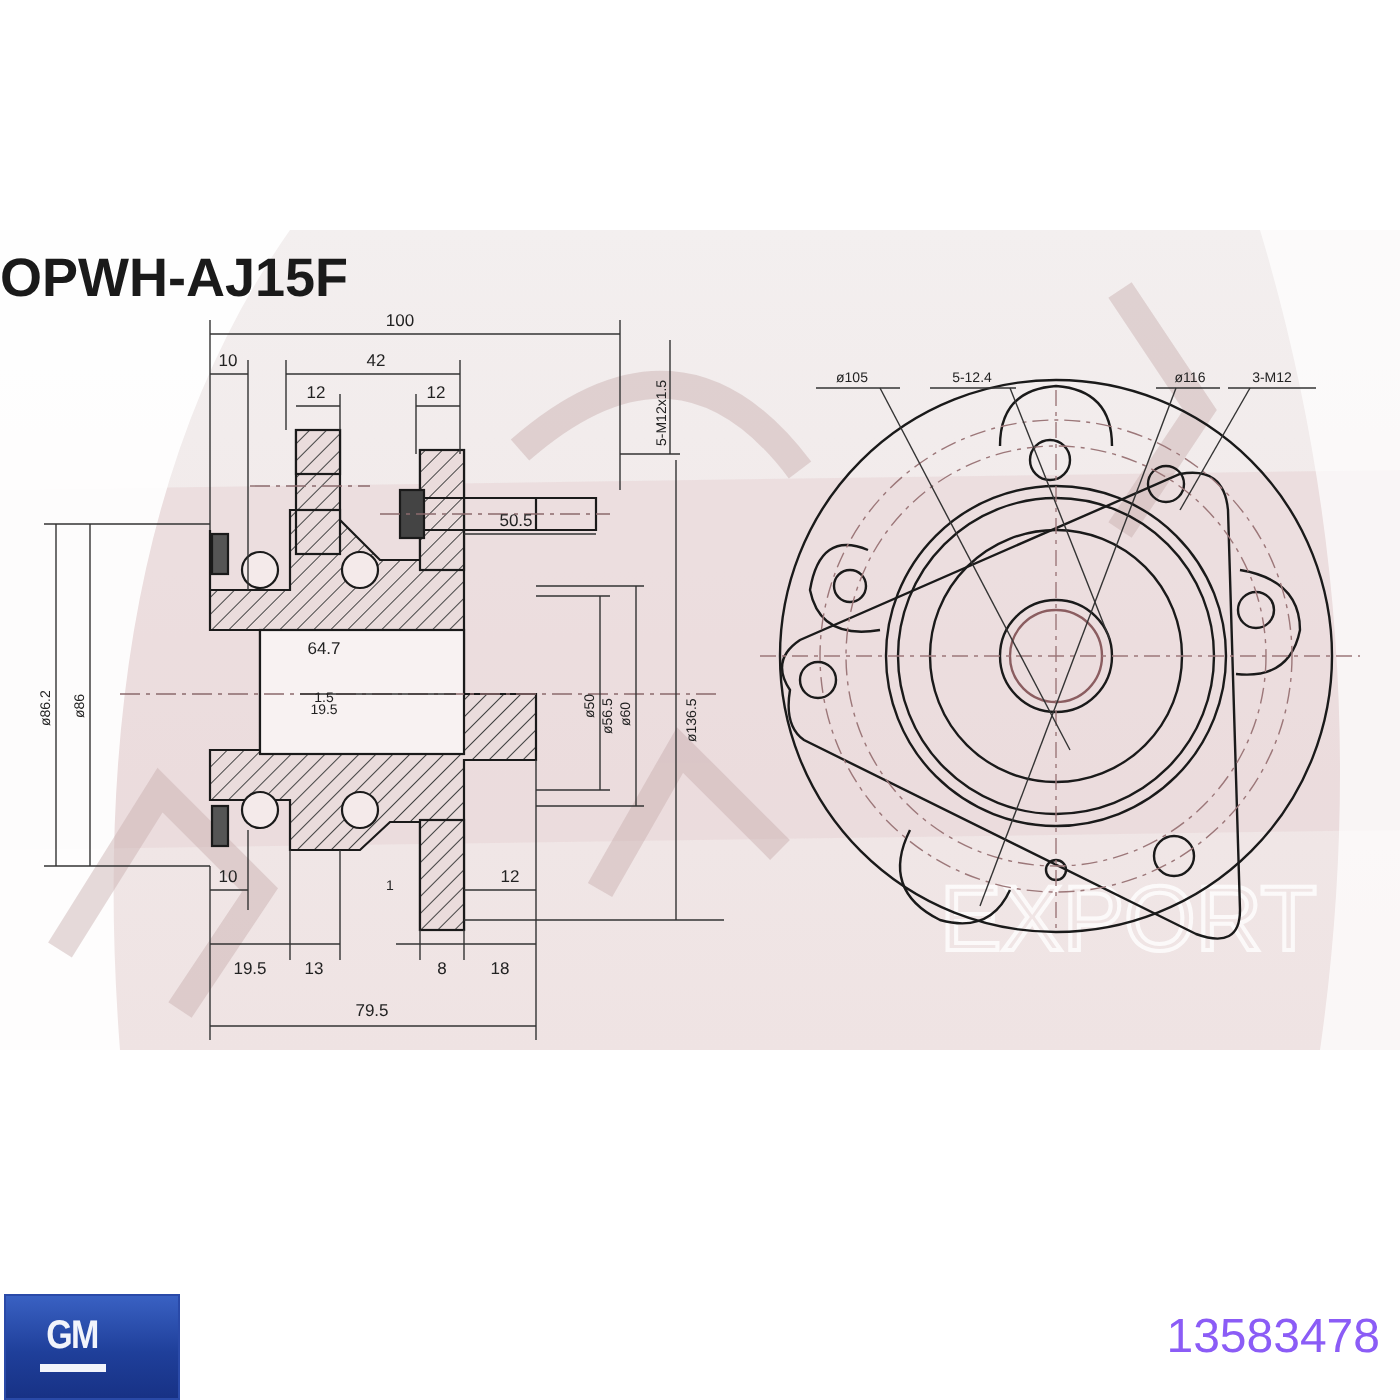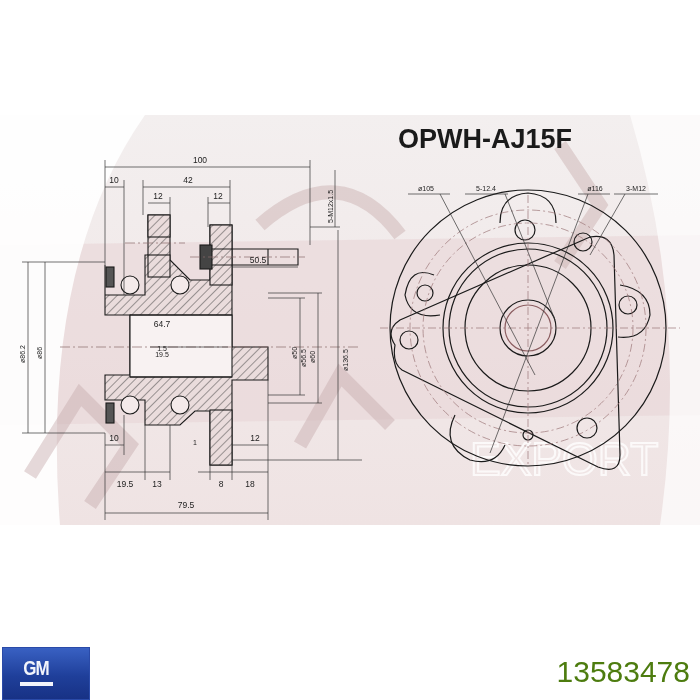--- a/index.html
+++ b/index.html
@@ -1,25 +1,25 @@
 <!DOCTYPE html>
 <html><head>
 <meta charset="utf-8">
 <style>
   html, body { margin: 0; padding: 0; background: #ffffff; }
   body { width: 700px; height: 700px; position: relative; overflow: hidden; font-family: "Liberation Sans", sans-serif; }
   .drawing-panel { position: absolute; left: 0; top: 115px; width: 700px; height: 410px; }
   .drawing-panel svg { position: absolute; left: 0; top: 0; }
-  .part-title { position: absolute; left: 0; width: 572px; top: 124px; text-align: right; font-weight: bold; font-size: 27px; color: #1a1a1a; letter-spacing: 0px; }
+  .part-title { position: absolute; left: 0; width: 572px; top: 124px; text-align: left; font-weight: bold; font-size: 27px; color: #1a1a1a; letter-spacing: 0px; }
   .dim { font-family: "Liberation Sans", sans-serif; font-size: 8.5px; fill: #222; }
   .dim-s { font-family: "Liberation Sans", sans-serif; font-size: 7px; fill: #222; }
   .brand-logo { position: absolute; left: 2px; top: 647px; width: 88px; height: 53px; background: linear-gradient(180deg, #3a62c4 0%, #1f3f9a 55%, #173184 100%); box-shadow: inset 0 0 0 1px #2a4aa8; }
   .brand-logo .gm-text { position: absolute; left: 0; width: 68px; top: 10px; text-align: center; color: #f2f4fb; font-weight: bold; font-size: 20px; letter-spacing: -1px; transform: scaleX(0.85); }
   .brand-logo .gm-bar { position: absolute; left: 18px; top: 35px; width: 33px; height: 4px; background: #f2f4fb; }
-  .part-number { position: absolute; right: 10px; top: 655px; font-size: 30px; color: #4d7c0f; }
+  .part-number { position: absolute; right: 10px; top: 655px; font-size: 24px; color: #8b5cf6; }
 </style>
 </head>
 <body>
 
 <div class="drawing-panel">
   <svg width="700" height="410" viewBox="0 0 700 410" xmlns="http://www.w3.org/2000/svg">
     <defs>
       <pattern id="hatch" width="6" height="6" patternUnits="userSpaceOnUse" patternTransform="rotate(45)">
         <rect width="6" height="6" fill="#eadcdc"></rect>
         <line x1="0" y1="0" x2="0" y2="6" stroke="#444" stroke-width="1"></line>

